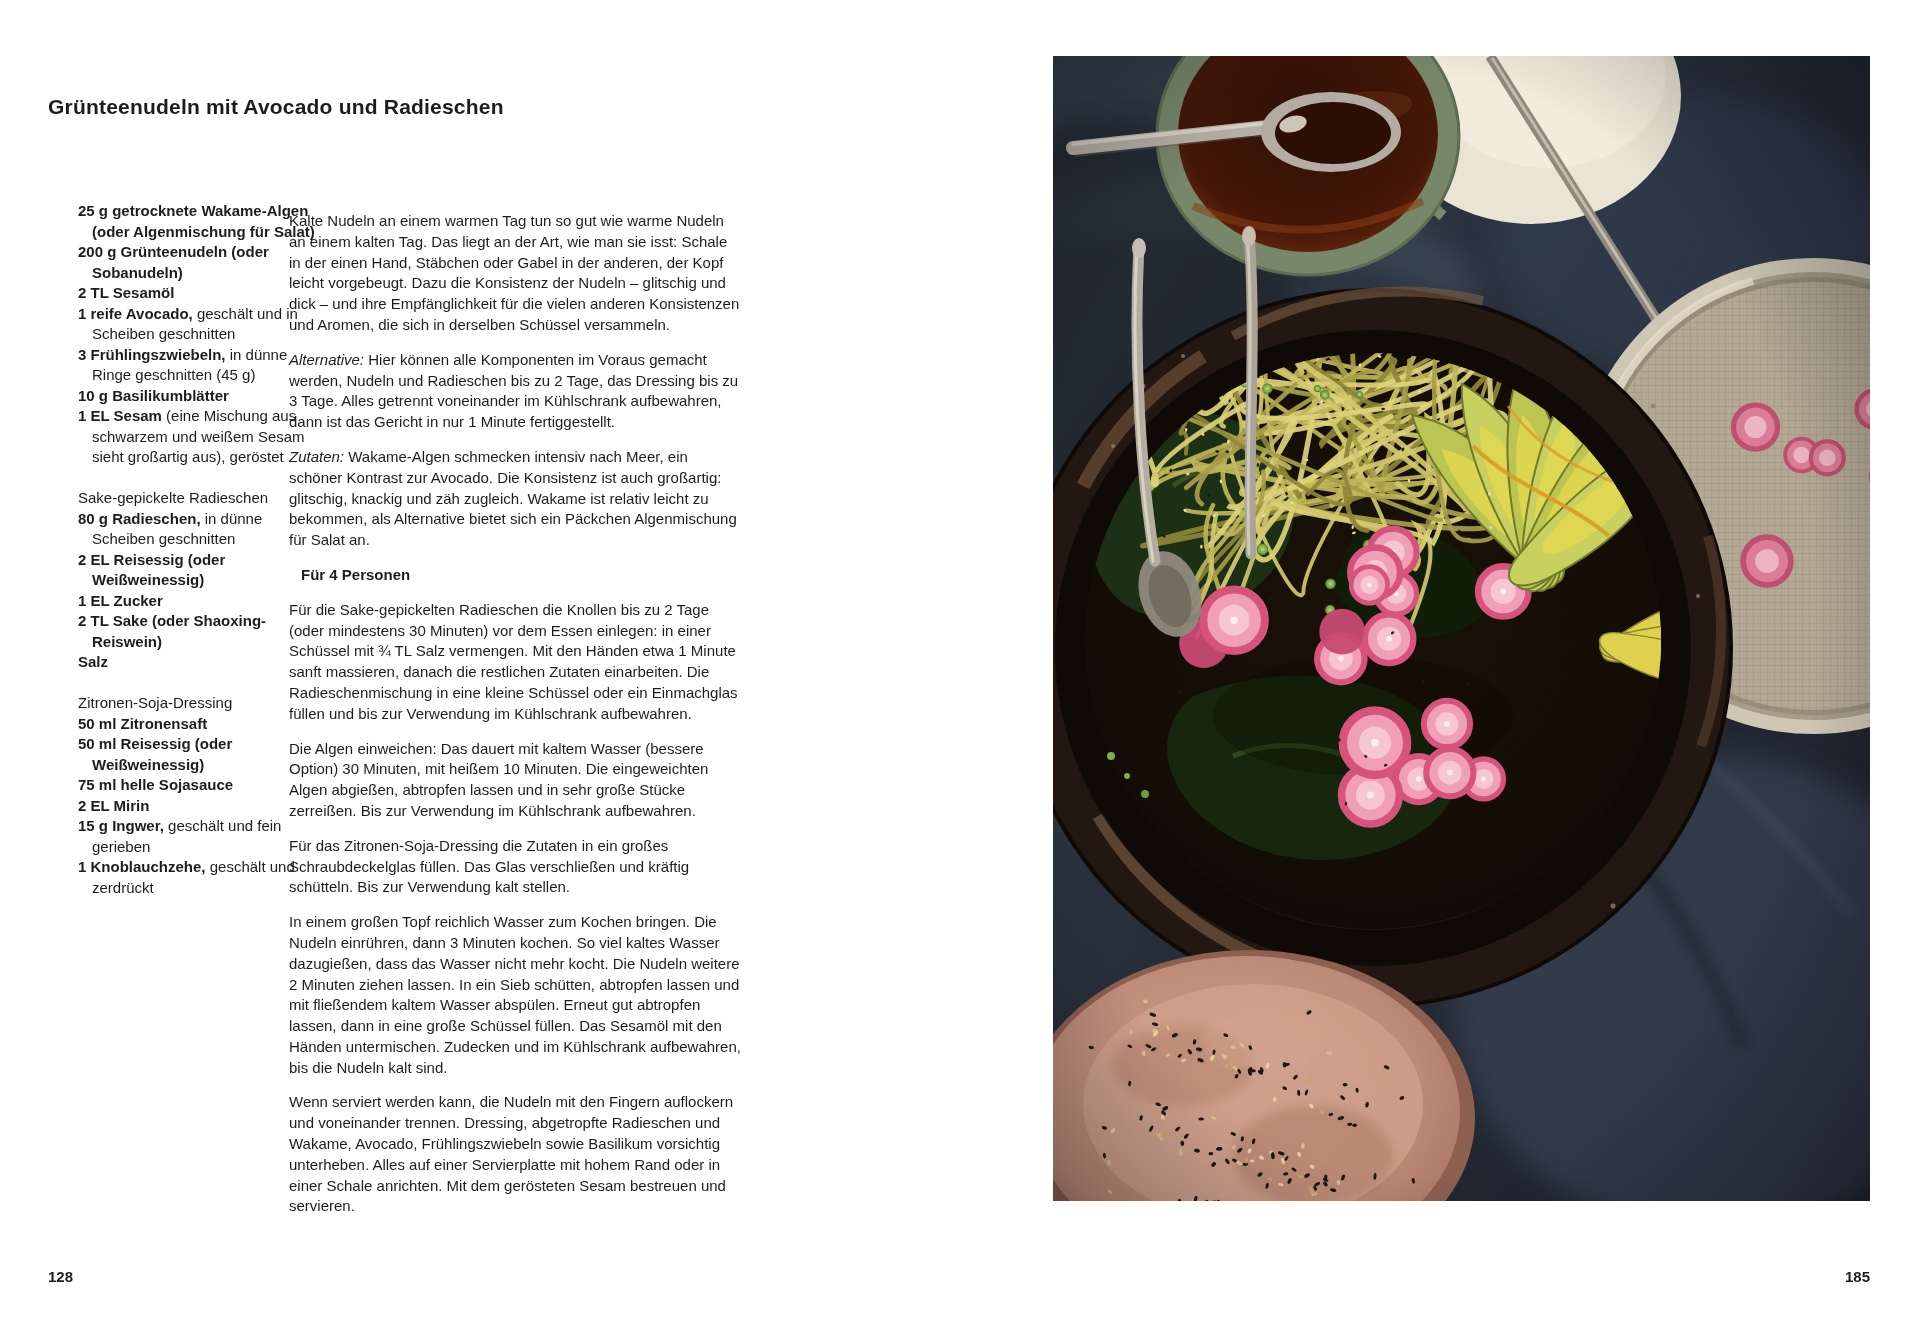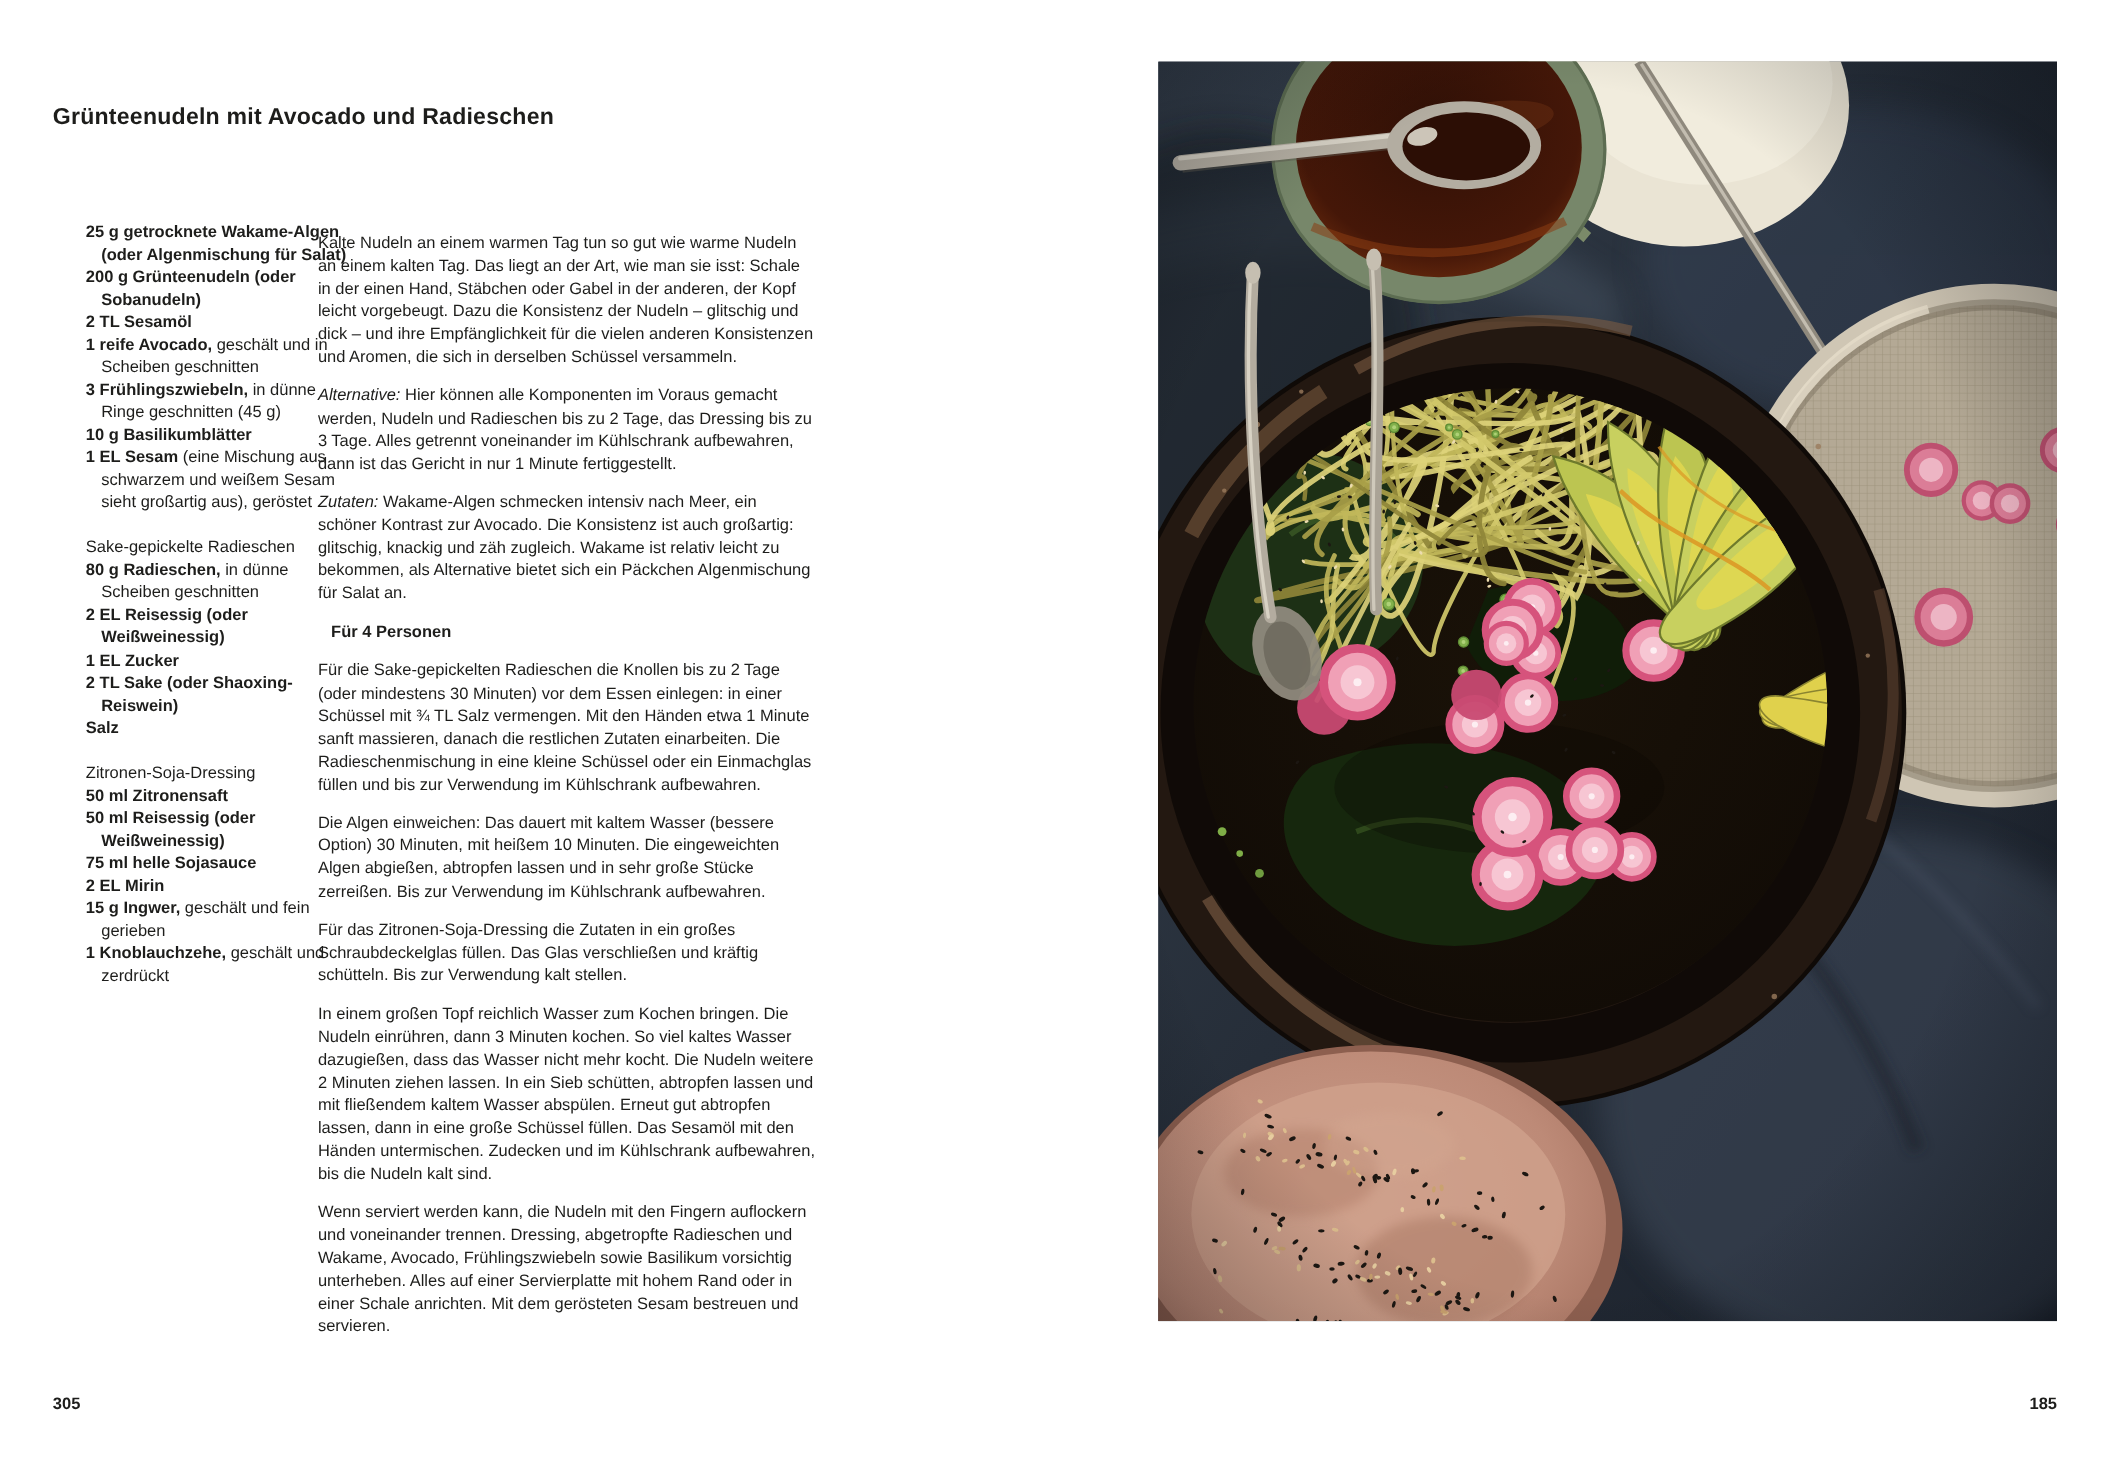--- a/index.html
+++ b/index.html
@@ -69,21 +69,21 @@
     <div class="para"><span class="lead">Alternative:</span> Hier können alle Komponenten im Voraus gemacht werden, Nudeln und Radieschen bis zu 2 Tage, das Dressing bis zu 3 Tage. Alles getrennt voneinander im Kühlschrank aufbewahren, dann ist das Gericht in nur 1 Minute fertiggestellt.</div>
     <div class="para"><span class="lead">Zutaten:</span> Wakame-Algen schmecken intensiv nach Meer, ein schöner Kontrast zur Avocado. Die Konsistenz ist auch großartig: glitschig, knackig und zäh zugleich. Wakame ist relativ leicht zu bekommen, als Alternative bietet sich ein Päckchen Algenmischung für Salat an.</div>
     <div class="serves">Für 4 Personen</div>
     <div class="para">Für die Sake-gepickelten Radieschen die Knollen bis zu 2 Tage (oder mindestens 30 Minuten) vor dem Essen einlegen: in einer Schüssel mit ¾ TL Salz vermengen. Mit den Händen etwa 1 Minute sanft massieren, danach die restlichen Zutaten einarbeiten. Die Radieschenmischung in eine kleine Schüssel oder ein Einmachglas füllen und bis zur Verwendung im Kühlschrank aufbewahren.</div>
     <div class="para">Die Algen einweichen: Das dauert mit kaltem Wasser (bessere Option) 30 Minuten, mit heißem 10 Minuten. Die eingeweichten Algen abgießen, abtropfen lassen und in sehr große Stücke zerreißen. Bis zur Verwendung im Kühlschrank aufbewahren.</div>
     <div class="para">Für das Zitronen-Soja-Dressing die Zutaten in ein großes Schraubdeckelglas füllen. Das Glas verschließen und kräftig schütteln. Bis zur Verwendung kalt stellen.</div>
     <div class="para">In einem großen Topf reichlich Wasser zum Kochen bringen. Die Nudeln einrühren, dann 3 Minuten kochen. So viel kaltes Wasser dazugießen, dass das Wasser nicht mehr kocht. Die Nudeln weitere 2 Minuten ziehen lassen. In ein Sieb schütten, abtropfen lassen und mit fließendem kaltem Wasser abspülen. Erneut gut abtropfen lassen, dann in eine große Schüssel füllen. Das Sesamöl mit den Händen untermischen. Zudecken und im Kühlschrank aufbewahren, bis die Nudeln kalt sind.</div>
     <div class="para">Wenn serviert werden kann, die Nudeln mit den Fingern auflockern und voneinander trennen. Dressing, abgetropfte Radieschen und Wakame, Avocado, Frühlingszwiebeln sowie Basilikum vorsichtig unterheben. Alles auf einer Servierplatte mit hohem Rand oder in einer Schale anrichten. Mit dem gerösteten Sesam bestreuen und servieren.</div>
   </div>
 
-<div class="pageno" id="pn-left">305</div>
+<div class="pageno" id="pn-left">128</div>
 <div class="pageno" id="pn-right">185</div>
 
 <div class="photo">
 <svg viewBox="0 0 817 1145" width="817" height="1145" role="img" xmlns="http://www.w3.org/2000/svg" aria-label="Dunkle Keramikschüssel mit Grünteenudeln, Wakame, Avocadoscheiben und sake-gepickelten Radieschen auf blauem Leinentuch; dazu Schälchen mit Soja-Dressing und Löffel, Sieb mit Radieschenscheiben und rosa Teller mit schwarzem und weißem Sesam">
   <defs>
     <linearGradient id="clothG" x1="0" y1="0" x2="1" y2="1">
       <stop offset="0" stop-color="#353f4c"></stop>
       <stop offset="0.45" stop-color="#262e39"></stop>
       <stop offset="1" stop-color="#1b212b"></stop>
     </linearGradient>

